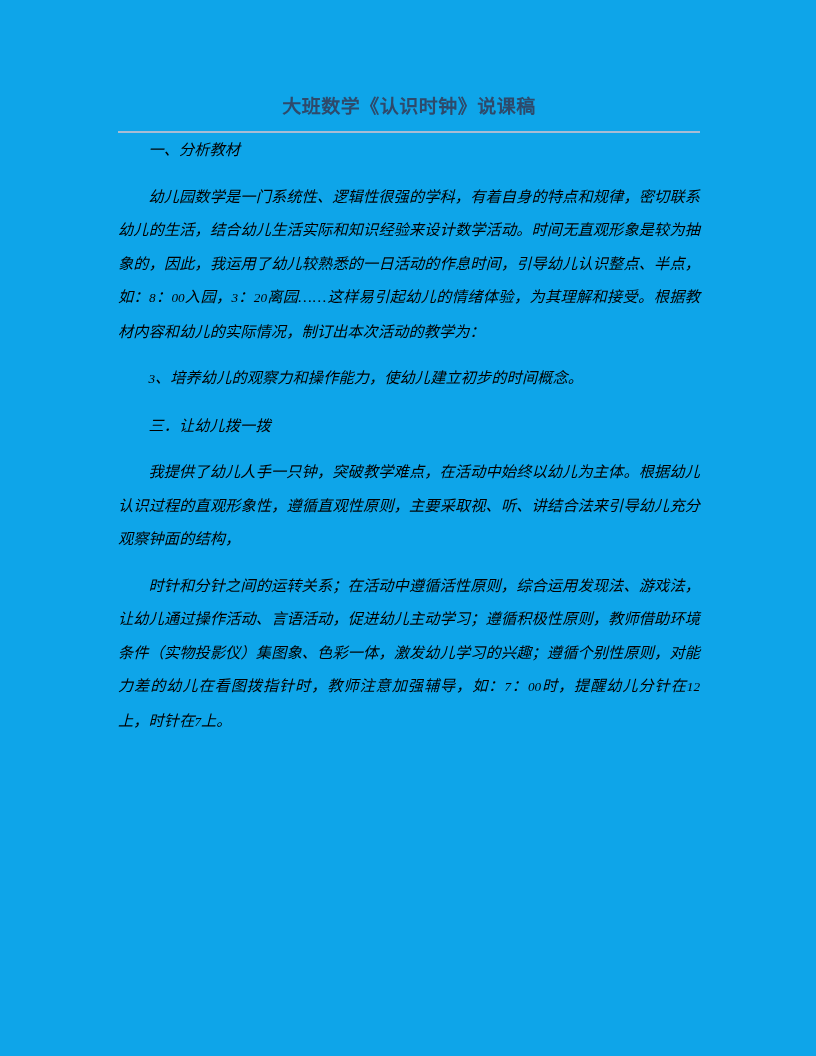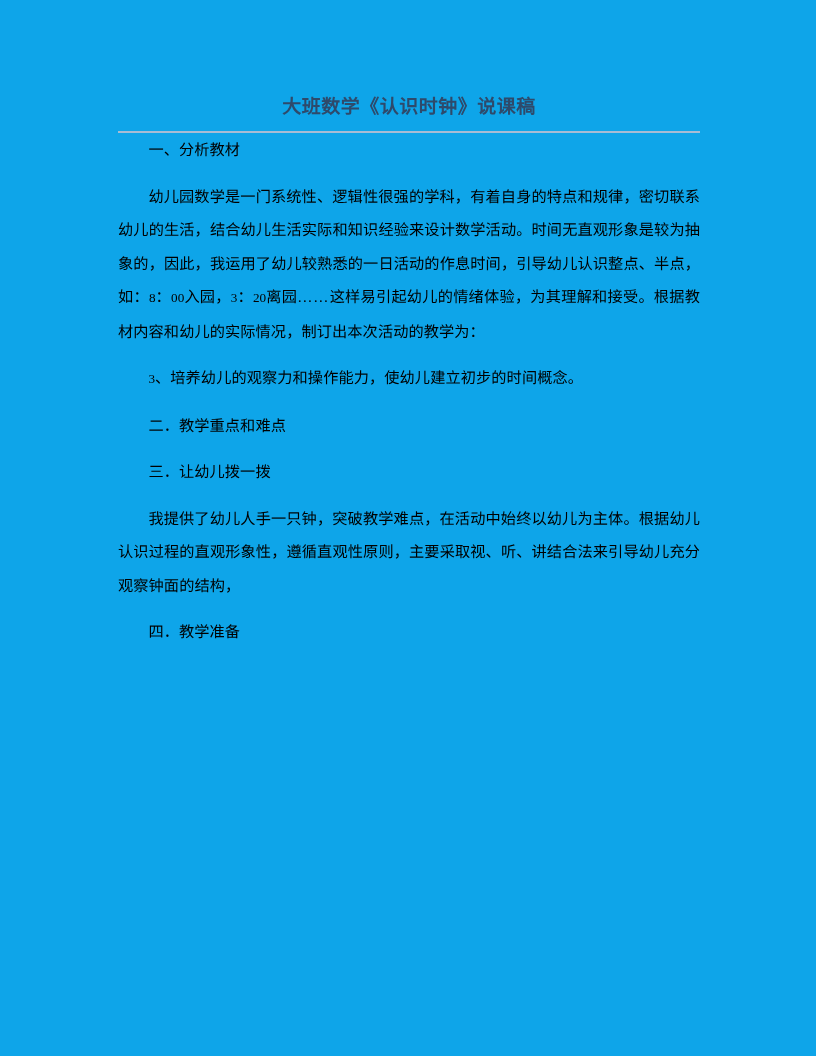--- a/index.html
+++ b/index.html
@@ -56,20 +56,21 @@
   
   .para {
     margin: 0;
     padding: 0;
     font-size: 15.2px;
     line-height: 33.5px;
     text-align: justify;
     text-justify: inter-ideograph;
     letter-spacing: 0.1px;
     word-break: break-all;
+    font-style: italic;
   }
 
   .para + .para {
     margin-top: 13px;
   }
 
   
   .indent-2 {
     text-indent: 2em;
   }
@@ -106,24 +107,23 @@
     <hr class="title-rule" style="border-top-color: rgb(168, 188, 212);">
 
     <p class="para heading">一、分析教材</p>
 
     <p class="para indent-2">幼儿园数学是一门系统性、逻辑性很强的学科，有着自身的特点和规律，密切联系幼儿的生活，结合幼儿生活实际和知识经验来设计数学活动。时间无直观形象是较为抽象的，因此，我运用了幼儿较熟悉的一日活动的作息时间，引导幼儿认识整点、半点，如：<span class="num">8</span>：<span class="num">00</span>入园，<span class="num">3</span>：<span class="num">20</span>离园<span class="ellipsis">……</span>这样易引起幼儿的情绪体验，为其理解和接受。根据教材内容和幼儿的实际情况，制订出本次活动的教学为：</p>
 
 
 
     <p class="para list-item"><span class="num">3</span>、培养幼儿的观察力和操作能力，使幼儿建立初步的时间概念。</p>
 
-    <p class="para heading">二．教学重点和难点</p>
 
 
     <p class="para heading">三．让幼儿拨一拨</p>
 
     <p class="para indent-2">我提供了幼儿人手一只钟，突破教学难点，在活动中始终以幼儿为主体。根据幼儿认识过程的直观形象性，遵循直观性原则，主要采取视、听、讲结合法来引导幼儿充分观察钟面的结构，</p>
 
+    <p class="para indent-2">时针和分针之间的运转关系；在活动中遵循活性原则，综合运用发现法、游戏法，让幼儿通过操作活动、言语活动，促进幼儿主动学习；遵循积极性原则，教师借助环境条件（实物投影仪）集图象、色彩一体，激发幼儿学习的兴趣；遵循个别性原则，对能力差的幼儿在看图拨指针时，教师注意加强辅导，如：<span class="num">7</span>：<span class="num">00</span>时，提醒幼儿分针在<span class="num">12</span>上，时针在<span class="num">7</span>上。</p>
 
-    <p class="para heading">四．教学准备</p>
 
   </div>
 </div>
 
 </body></html>

